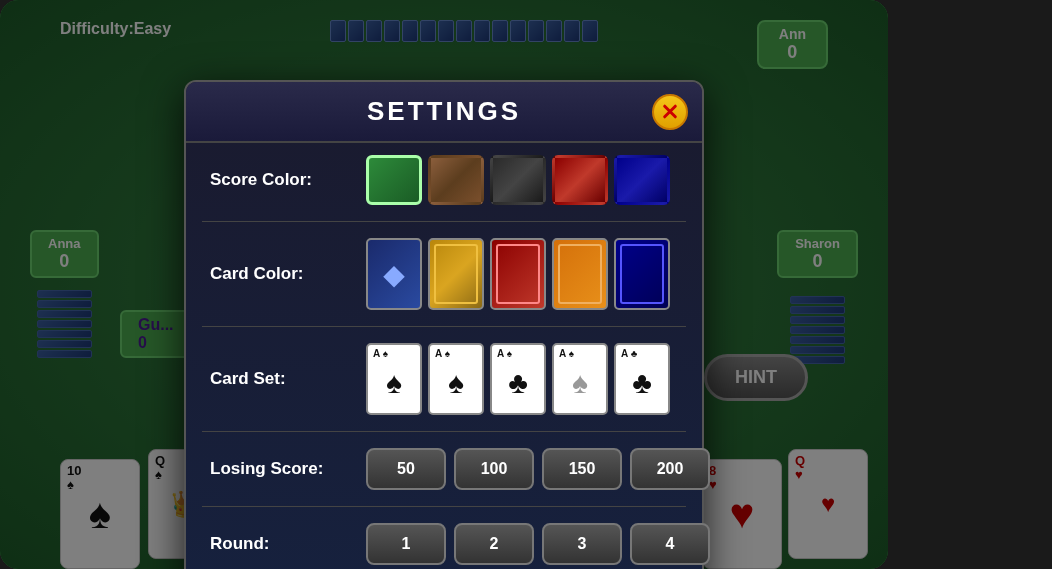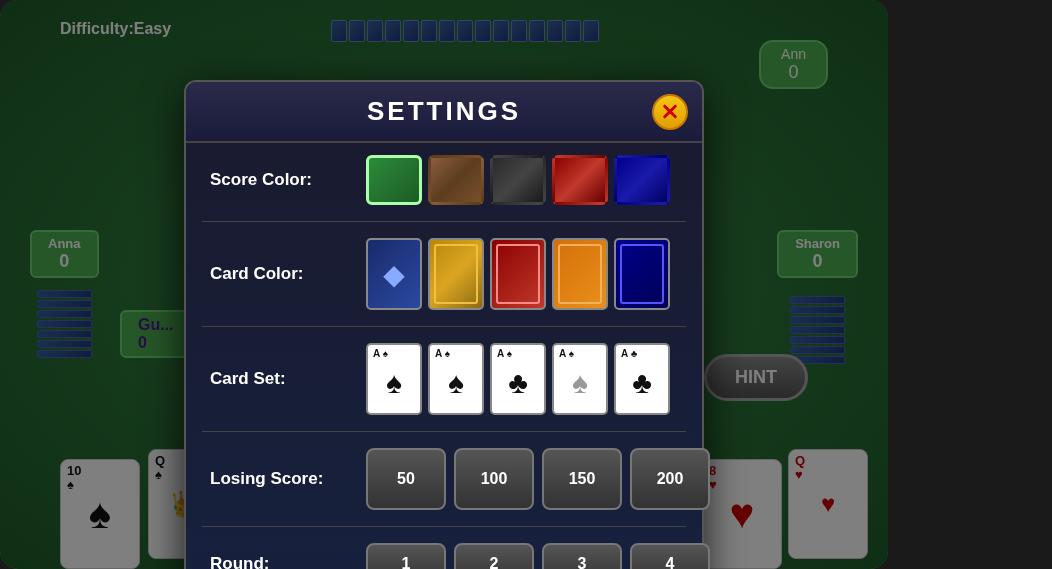--- a/index.html
+++ b/index.html
@@ -50,26 +50,25 @@
 
     .difficulty-label {
       color: #fff;
       font-weight: bold;
       font-size: 16px;
     }
 
     .ann-score {
       background: #4caf50;
       border: 2px solid #6dd470;
-      border-radius: 14px;
+      border-radius: 8px;
       padding: 4px 20px;
       text-align: center;
       color: #fff;
-      font-weight: normal;
-      margin-top: 20px;
+      font-weight: bold;
     }
 
     .ann-score .name { font-size: 14px; }
     .ann-score .score { font-size: 18px; }
 
     
     .side-player {
       position: absolute;
       top: 220px;
       display: flex;
@@ -429,21 +428,21 @@
       gap: 8px;
     }
 
     .score-btn {
       background: linear-gradient(180deg, #555, #333);
       border: 2px solid #777;
       border-radius: 8px;
       color: #fff;
       font-size: 16px;
       font-weight: bold;
-      padding: 20px 20px;
+      padding: 10px 20px;
       cursor: pointer;
       min-width: 80px;
       text-align: center;
     }
 
     
     .round-buttons {
       display: flex;
       gap: 8px;
     }

